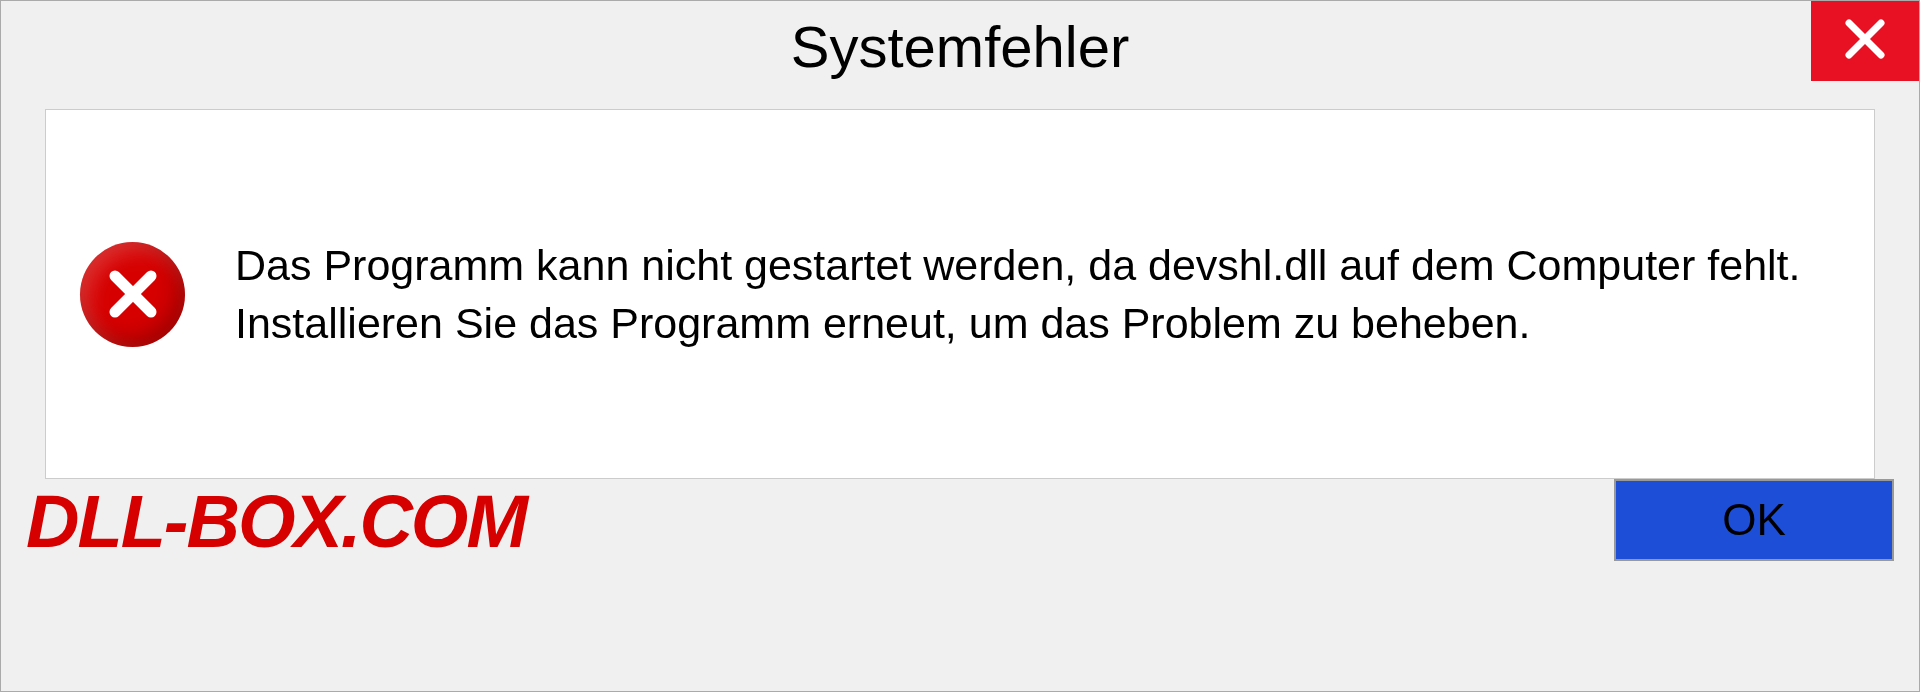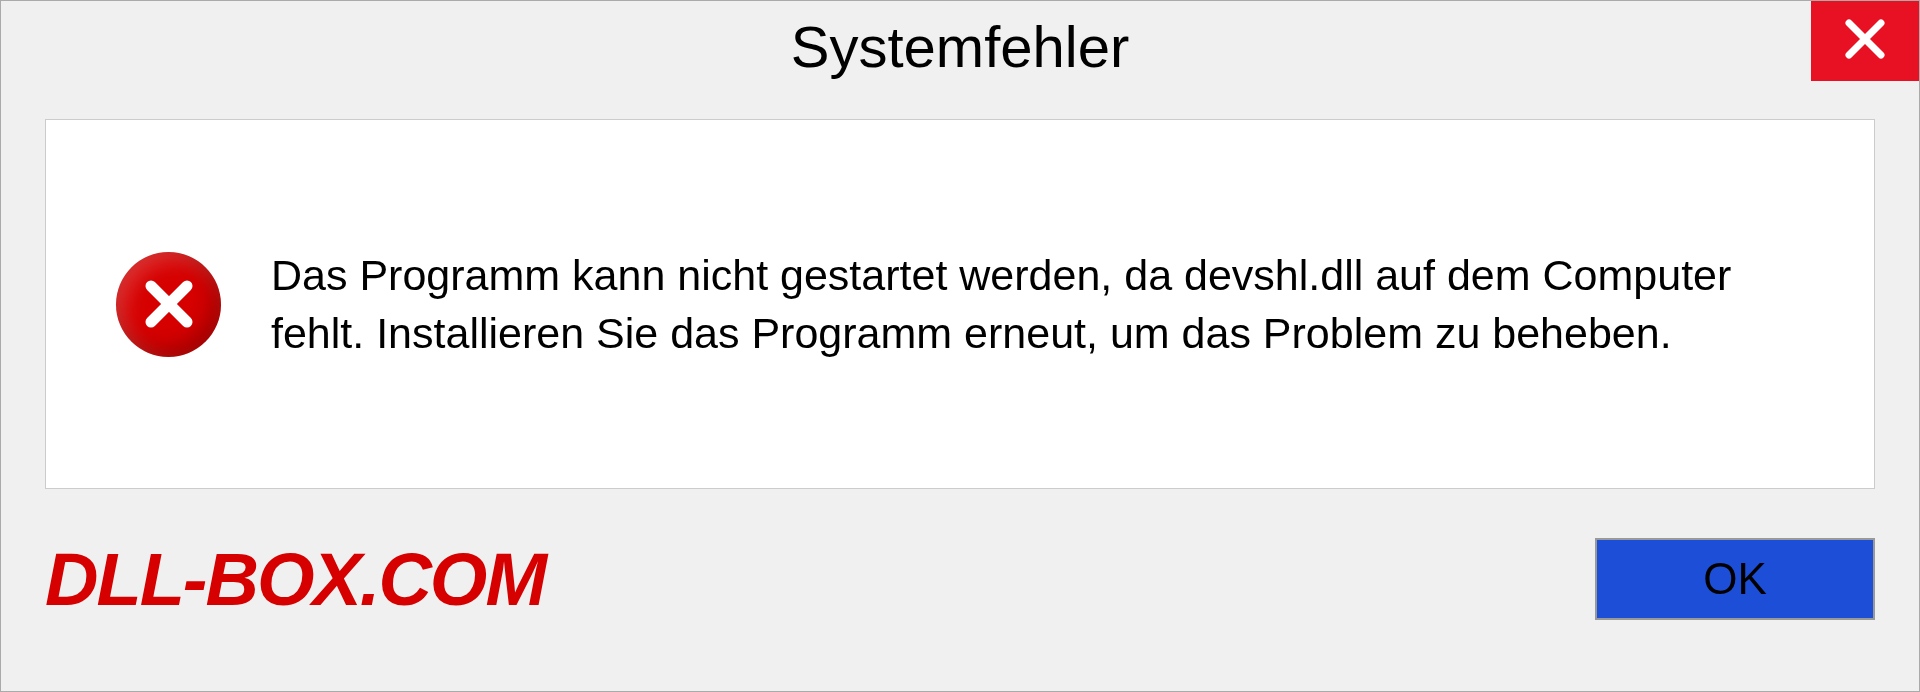--- a/index.html
+++ b/index.html
@@ -54,27 +54,27 @@
       justify-content: center;
       cursor: pointer;
     }
     
     .close-btn svg {
       width: 44px;
       height: 44px;
     }
     
     .content-area {
-      margin: 28px 44px 0 44px;
+      margin: 18px 44px 0 44px;
       background: #ffffff;
       border: 1px solid #cccccc;
       flex: 1;
       display: flex;
       align-items: center;
-      padding: 60px 70px;
+      padding: 60px 34px;
       max-height: 370px;
     }
     
     .error-icon {
       flex-shrink: 0;
       width: 105px;
       height: 105px;
       border-radius: 50%;
       background: #d60000;
       display: flex;
@@ -91,23 +91,22 @@
     
     .message {
       font-size: 43px;
       line-height: 1.35;
       color: #000000;
       font-weight: 400;
     }
     
     .footer {
       display: flex;
-      align-items: center;
       justify-content: space-between;
-      padding: 0 44px;
+      padding: 0 25px;
       height: 180px;
     }
     
     .watermark {
       font-size: 74px;
       font-weight: 900;
       color: #d60000;
       font-style: italic;
       letter-spacing: -2px;
       font-family: Arial, sans-serif;

